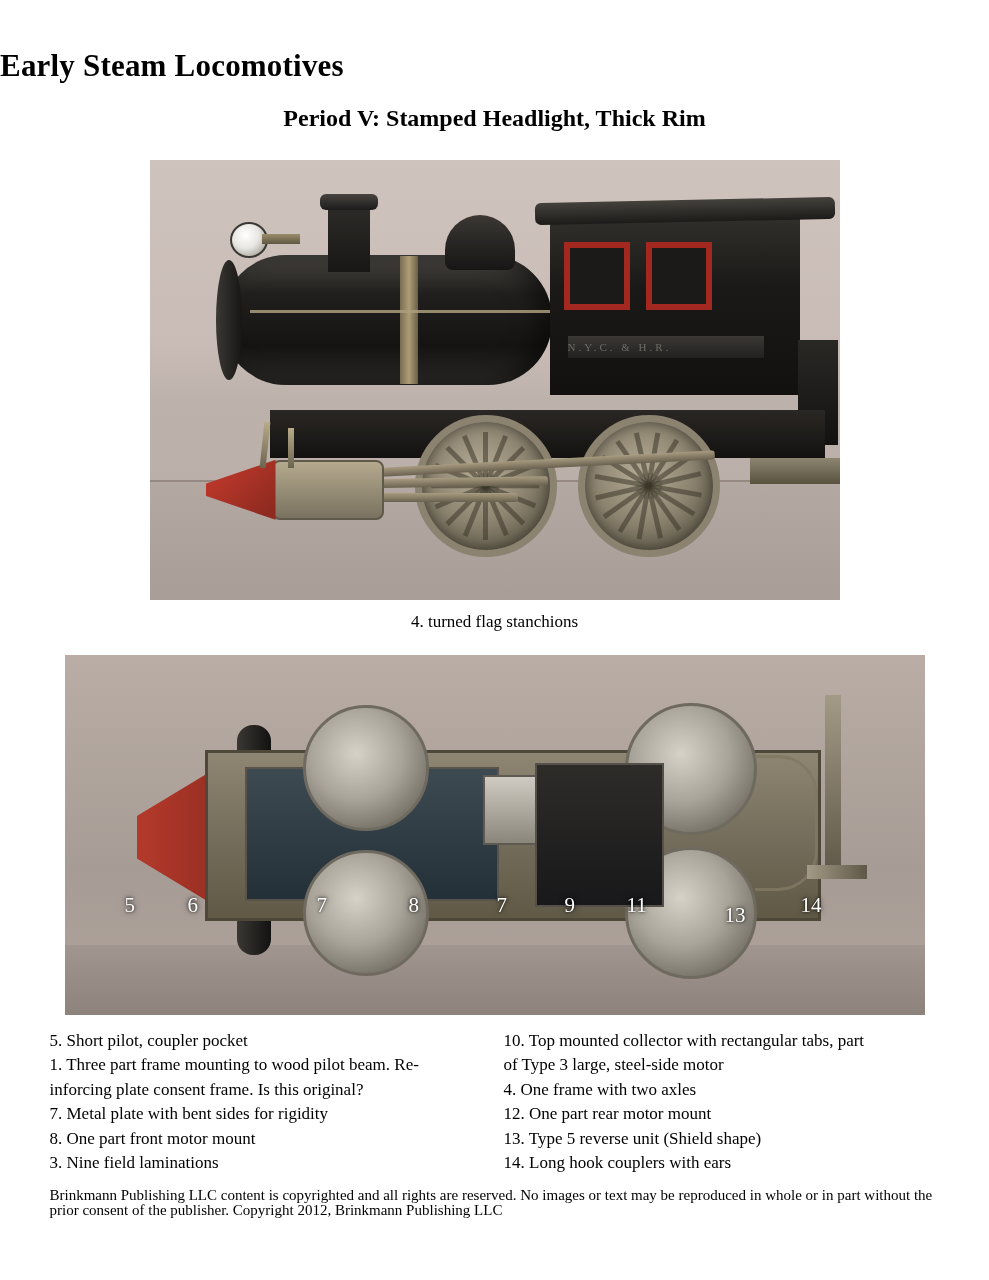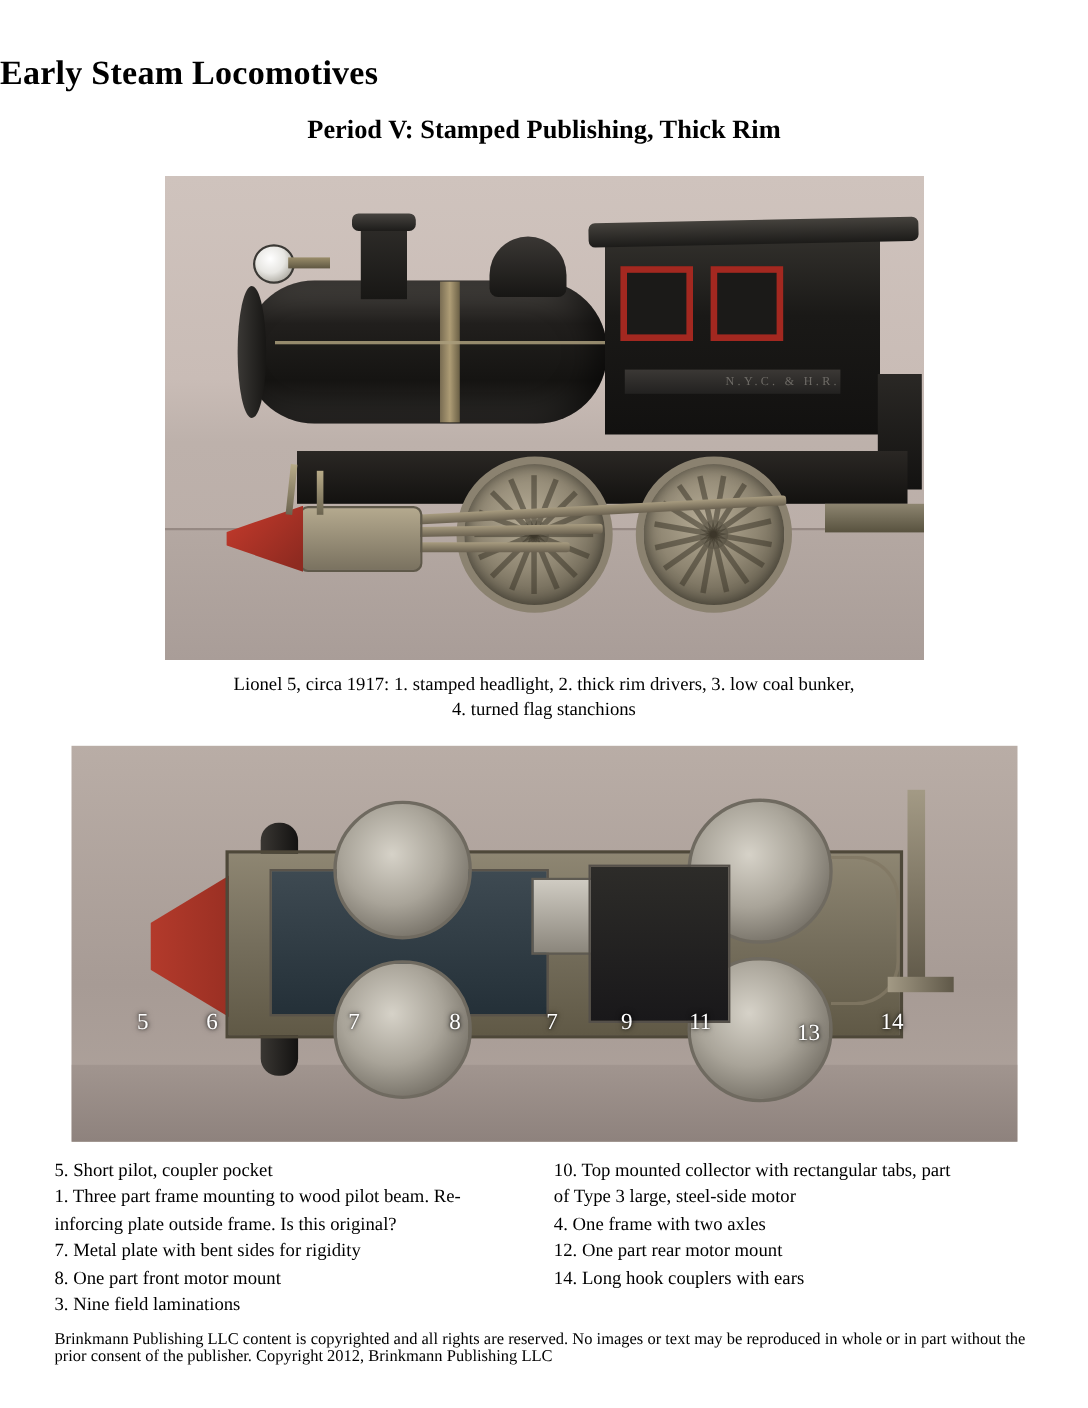--- a/index.html
+++ b/index.html
@@ -139,21 +139,21 @@
   .cab-win.w1 { left: 414px; }
   .cab-win.w2 { left: 496px; }
   .cab-panel {
     position: absolute;
     left: 418px; top: 176px;
     width: 196px; height: 22px;
     background: linear-gradient(180deg,#3b3835,#222120);
     color: #6e6b66;
     font-size: 11px;
     letter-spacing: 3px;
-    text-align: right;
+    text-align: left;
     line-height: 22px;
     font-family: "Liberation Serif", serif;
   }
   .bunker {
     position: absolute;
     left: 648px; top: 180px;
     width: 40px; height: 105px;
     background: linear-gradient(180deg,#2a2825,#131211);
   }
   .frame-bar {
@@ -362,21 +362,21 @@
     line-height: 15px;
     font-family: "Liberation Serif", serif;
   }
 </style>
 </head>
 <body>
 
 <div class="page">
 
   <h1 class="title">Early Steam Locomotives</h1>
-  <h2 class="subtitle">Period V: Stamped Publishing, Thick Rim</h2>
+  <h2 class="subtitle">Period V: Stamped Headlight, Thick Rim</h2>
 
   <div class="fig1-wrap">
     <div class="fig1">
       <div class="floor"></div>
       <div class="wallline"></div>
 
       <div class="boiler"></div>
       <div class="boiler-face"></div>
       <div class="boiler-band"></div>
       <div class="handrail"></div>
@@ -423,21 +423,20 @@
       <div class="rod r3"></div>
       <div class="cylinder"></div>
       <div class="pilot"></div>
       <div class="stanchion"></div>
       <div class="stanchion2"></div>
       <div class="steps"></div>
     </div>
   </div>
 
   <div class="caption">
-    <div>Lionel 5, circa 1917:  1. stamped  headlight, 2. thick rim drivers, 3. low coal bunker,</div>
     <div>4. turned flag stanchions</div>
   </div>
 
   <div class="fig2-wrap">
     <div class="fig2">
       <div class="bench"></div>
       <div class="f2-pilot"></div>
       <div class="f2-beam"></div>
       <div class="f2-frame"></div>
       <div class="f2-inner"></div>
@@ -460,30 +459,31 @@
       <div class="callout" style="left:562px; top:238px;">11</div>
       <div class="callout" style="left:660px; top:248px;">13</div>
       <div class="callout" style="left:736px; top:238px;">14</div>
     </div>
   </div>
 
   <div class="lists">
     <div class="col">
       <p>5. Short pilot, coupler pocket</p>
       <p>1. Three part frame mounting to wood pilot beam.  Re-</p>
-      <p>inforcing plate outside frame.  Is this original?</p>
+      <p>inforcing plate consent frame.  Is this original?</p>
       <p>7. Metal plate with bent sides for rigidity</p>
       <p>8. One part front motor mount</p>
       <p>3. Nine field laminations</p>
     </div>
     <div class="col">
       <p>10. Top mounted collector with rectangular tabs, part</p>
       <p>of Type 3 large, steel-side motor</p>
       <p>4. One frame with two axles</p>
       <p>12. One part rear motor mount</p>
+      <p>13. Type 5 reverse unit (Shield shape)</p>
       <p>14. Long hook couplers with ears</p>
     </div>
   </div>
 
   <div class="copyright">
     <div>Brinkmann Publishing LLC content is copyrighted and all rights are reserved. No images or text may be reproduced in whole or in part without the</div>
     <div>prior consent of the publisher. Copyright 2012, Brinkmann Publishing LLC</div>
   </div>
 
 </div>

